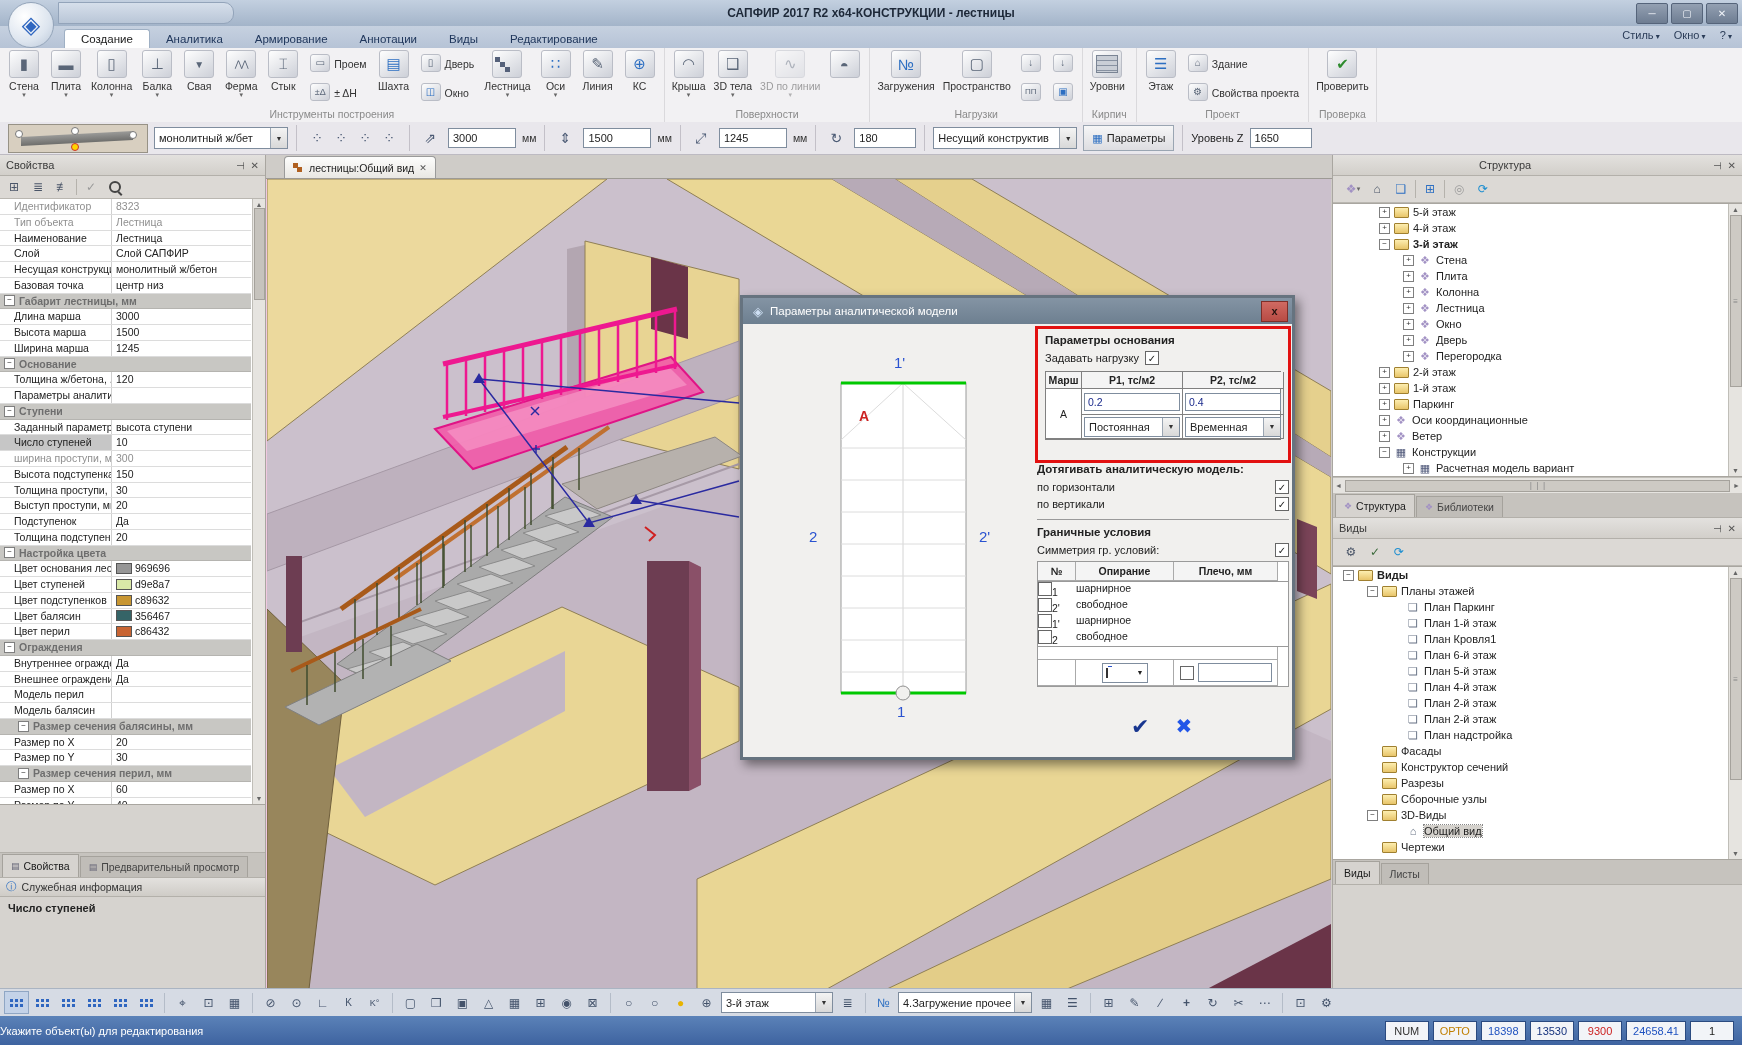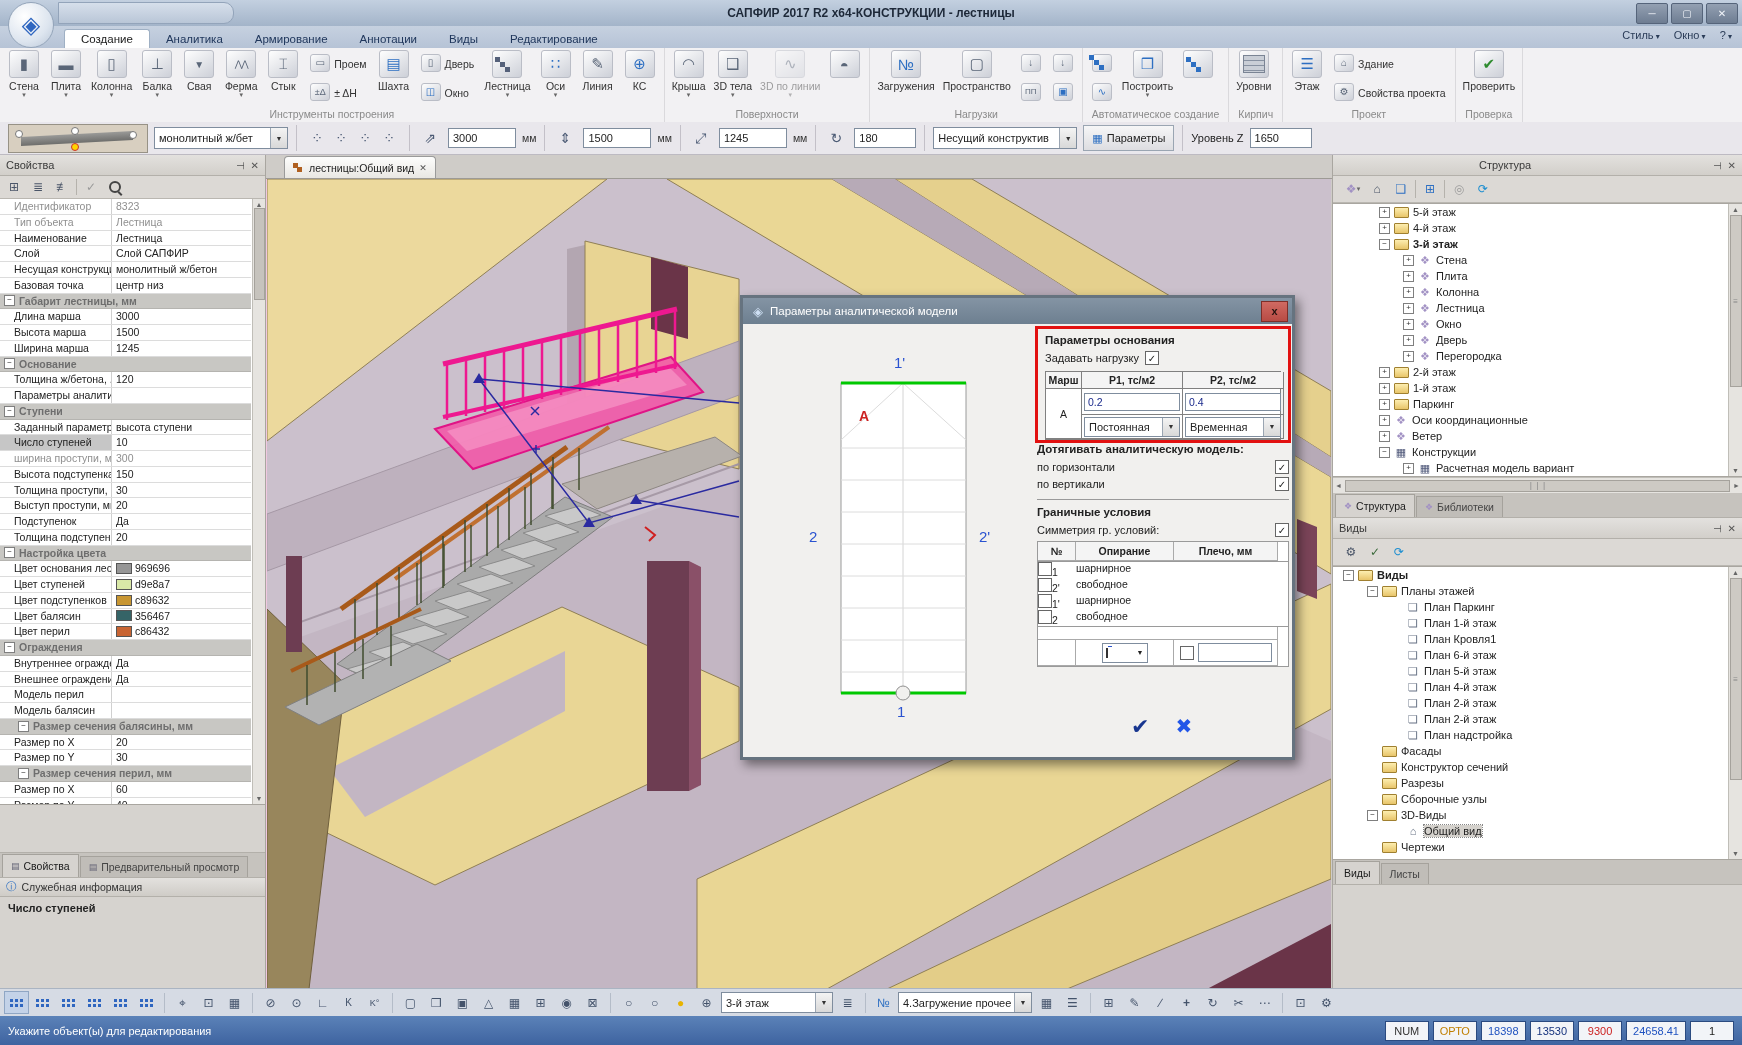--- a/index.html
+++ b/index.html
@@ -124,21 +124,21 @@
   #dialog{left:740px;top:295px;width:555px;height:465px;background:#f1f0ee;border:3px solid #66737f;box-shadow:4px 5px 10px rgba(0,0,0,.45);box-sizing:border-box;z-index:40;}
   #dlg-title{height:26px;background:linear-gradient(#8494a4,#6d7f90);display:flex;align-items:center;gap:7px;padding:0 4px 0 10px;color:#fff;font-size:11.5px;}
   #dlg-title .dico{color:#cfe0f4;font-size:13px;}
   #dlg-close{margin-left:auto;width:25px;height:19px;background:linear-gradient(#d06a62,#b74b44);border:1px solid #7e2e28;
     color:#26120f;display:flex;align-items:center;justify-content:center;font-size:11px;font-weight:bold;}
   #dlg-body{position:relative;height:433px;}
   #scheme{position:absolute;left:8px;top:4px;width:282px;height:425px;}
   .sch-label{position:absolute;color:#2a53d0;font-size:15px;}
   .sch-march{position:absolute;color:#cc2222;font-size:14px;font-weight:bold;}
   #dlg-right{position:absolute;left:292px;top:2px;width:256px;height:428px;}
-  #found-box{border:3px solid #e21010;padding:5px 7px 0;background:#f1f0ee;}
+  #found-box{border:3px solid #e21010;padding:5px 7px 20px;background:#f1f0ee;}
   .sec-title{font-weight:bold;font-size:11.5px;margin-bottom:5px;}
   .cb{width:12px;height:12px;background:#fff;border:1px solid #666;display:inline-flex;align-items:center;justify-content:center;font-size:10px;color:#222;flex:0 0 auto;}
   .cb.checked::before{content:"✓";}
   .cbrow{display:flex;align-items:center;gap:6px;margin:3px 0;}
   .cbrow .spacer{flex:1;}
   .ft{display:grid;grid-template-columns:36px 101px 101px;grid-template-rows:17px 26px 24px;border:1px solid #808080;margin-top:6px;background:#fff;}
   .ft>div{border-right:1px solid #808080;border-bottom:1px solid #808080;display:flex;align-items:center;justify-content:center;font-size:10.5px;}
   .ft .hd{font-weight:bold;background:#f4f4f4;}
   .ft .march-cell{grid-row:2/4;}
   .ft .field-cell,.ft .combo-cell{justify-content:flex-start;padding:2px;}
@@ -199,21 +199,21 @@
   .ic[data-icon="lamp-on"]::before{content:"●";color:#e8b400;}
   .ic[data-icon="zoom-in"]::before{content:"⊕";} .ic[data-icon="layers-list"]::before{content:"≣";}
   .ic[data-icon="load-number"]::before{content:"№";color:#2d6fc2;}
   .ic[data-icon="table"]::before{content:"▦";} .ic[data-icon="rows"]::before{content:"☰";}
   .ic[data-icon="calc"]::before{content:"⊞";} .ic[data-icon="pencil"]::before{content:"✎";}
   .ic[data-icon="measure"]::before{content:"∕";} .ic[data-icon="move"]::before{content:"+";font-weight:bold;}
   .ic[data-icon="rotate"]::before{content:"↻";} .ic[data-icon="cut"]::before{content:"✂";}
   .ic[data-icon="dots"]::before{content:"⋯";} .ic[data-icon="fit-view"]::before{content:"⊡";}
   .ic[data-icon="settings"]::before{content:"⚙";}
   #statusbar{left:0;top:1016px;width:1742px;height:29px;background:linear-gradient(#5b82b8,#3e63a0);display:flex;align-items:center;color:#fff;font-size:11px;}
-  #status-msg{padding-left:8px;}
+  #status-msg{}
   #status-cells{margin-left:auto;display:flex;gap:4px;padding-right:8px;align-items:center;}
   .scell{background:#f2f4f8;border:1px solid #2a4a80;height:18px;display:flex;align-items:center;justify-content:center;padding:0 6px;min-width:30px;font-size:11px;}
 </style>
 </head>
 <body>
 
 <div id="titlebar" class="abs">
   <div id="qat">
 
   <div class="qat-btn ic" data-icon="new-document"></div>
@@ -386,43 +386,20 @@
         <div class="rb-item" data-kind="small">
         <span class="rb-icon ic" data-icon="load-arrow"></span>
 
       </div>
         <div class="rb-item" data-kind="small">
         <span class="rb-icon ic" data-icon="crane-truck"></span>
 
       </div>
       </div>
     <div class="rb-gl">Нагрузки</div>
-  </div>
-    <div class="rb-group">
-    <div class="rb-items">
-
-    <div class="rb-item" data-kind="small">
-        <span class="rb-icon ic" data-icon="stairs-doc"></span>
-
-      </div>
-        <div class="rb-item" data-kind="small">
-        <span class="rb-icon ic" data-icon="spring"></span>
-
-      </div>
-        <div class="rb-item" data-kind="big">
-        <span class="rb-icon ic" data-icon="build-cube"></span>
-        <span class="rb-label">Построить</span>
-        <span class="rb-arrow" data-arrow="true">▾</span>
-      </div>
-        <div class="rb-item" data-kind="big">
-        <span class="rb-icon ic" data-icon="stairs-auto"></span>
-
-      </div>
-      </div>
-    <div class="rb-gl">Автоматическое создание</div>
   </div>
     <div class="rb-group">
     <div class="rb-items">
 
     <div class="rb-item" data-kind="big">
         <span class="rb-icon ic" data-icon="brick-wall"></span>
         <span class="rb-label">Уровни</span>
 
       </div>
       </div>

